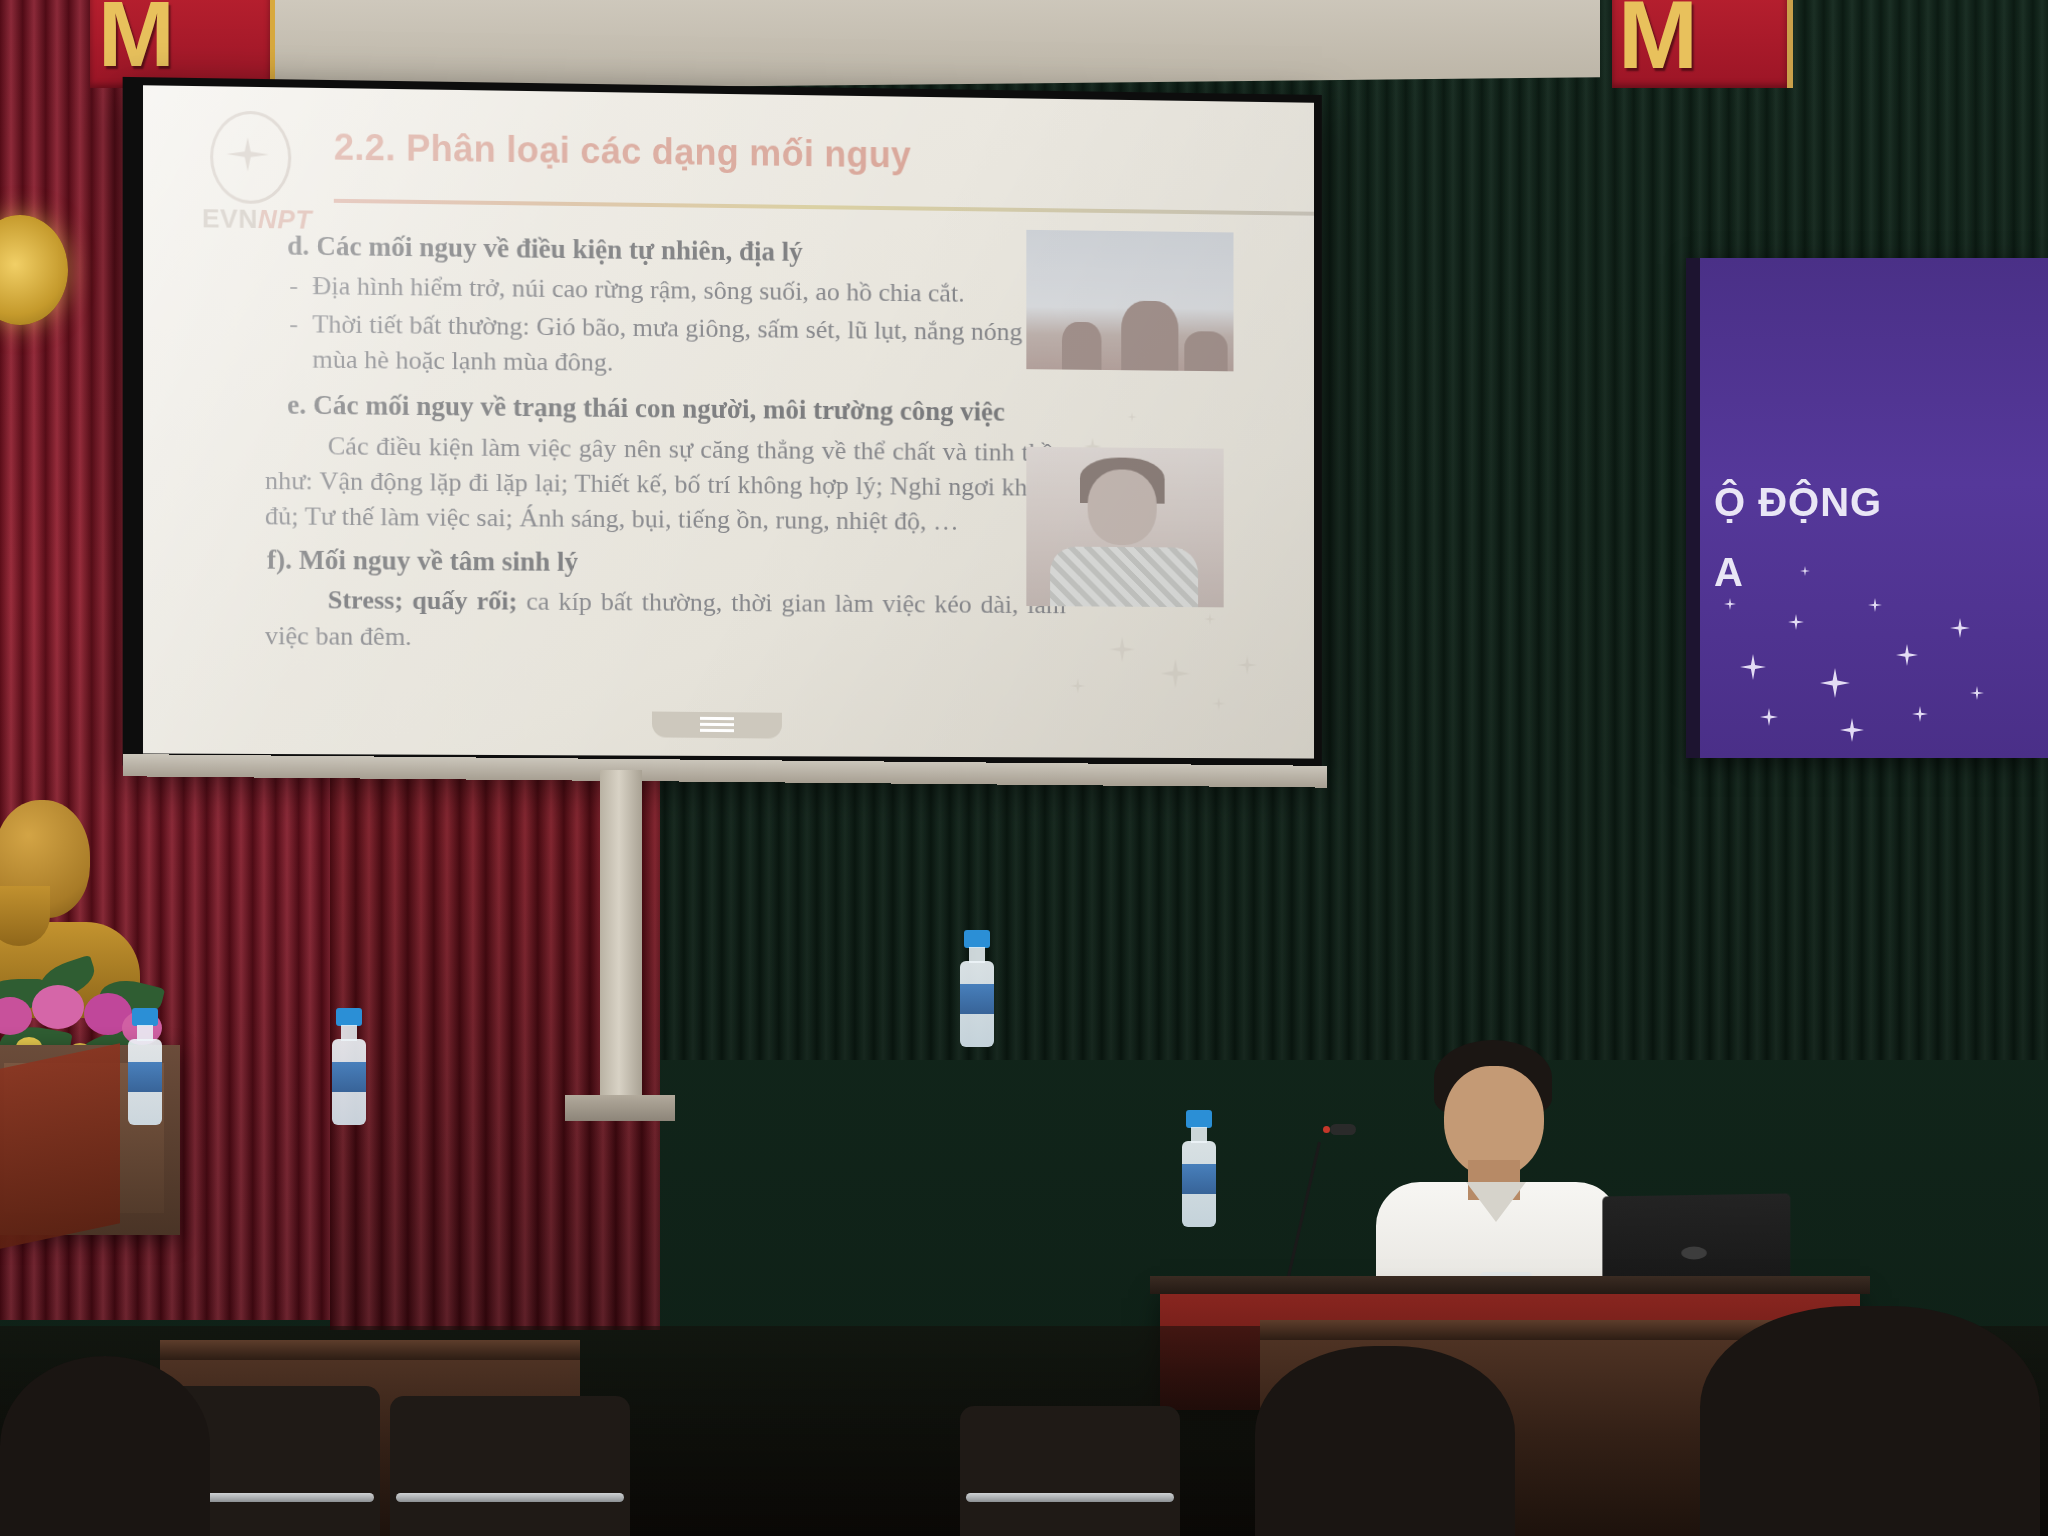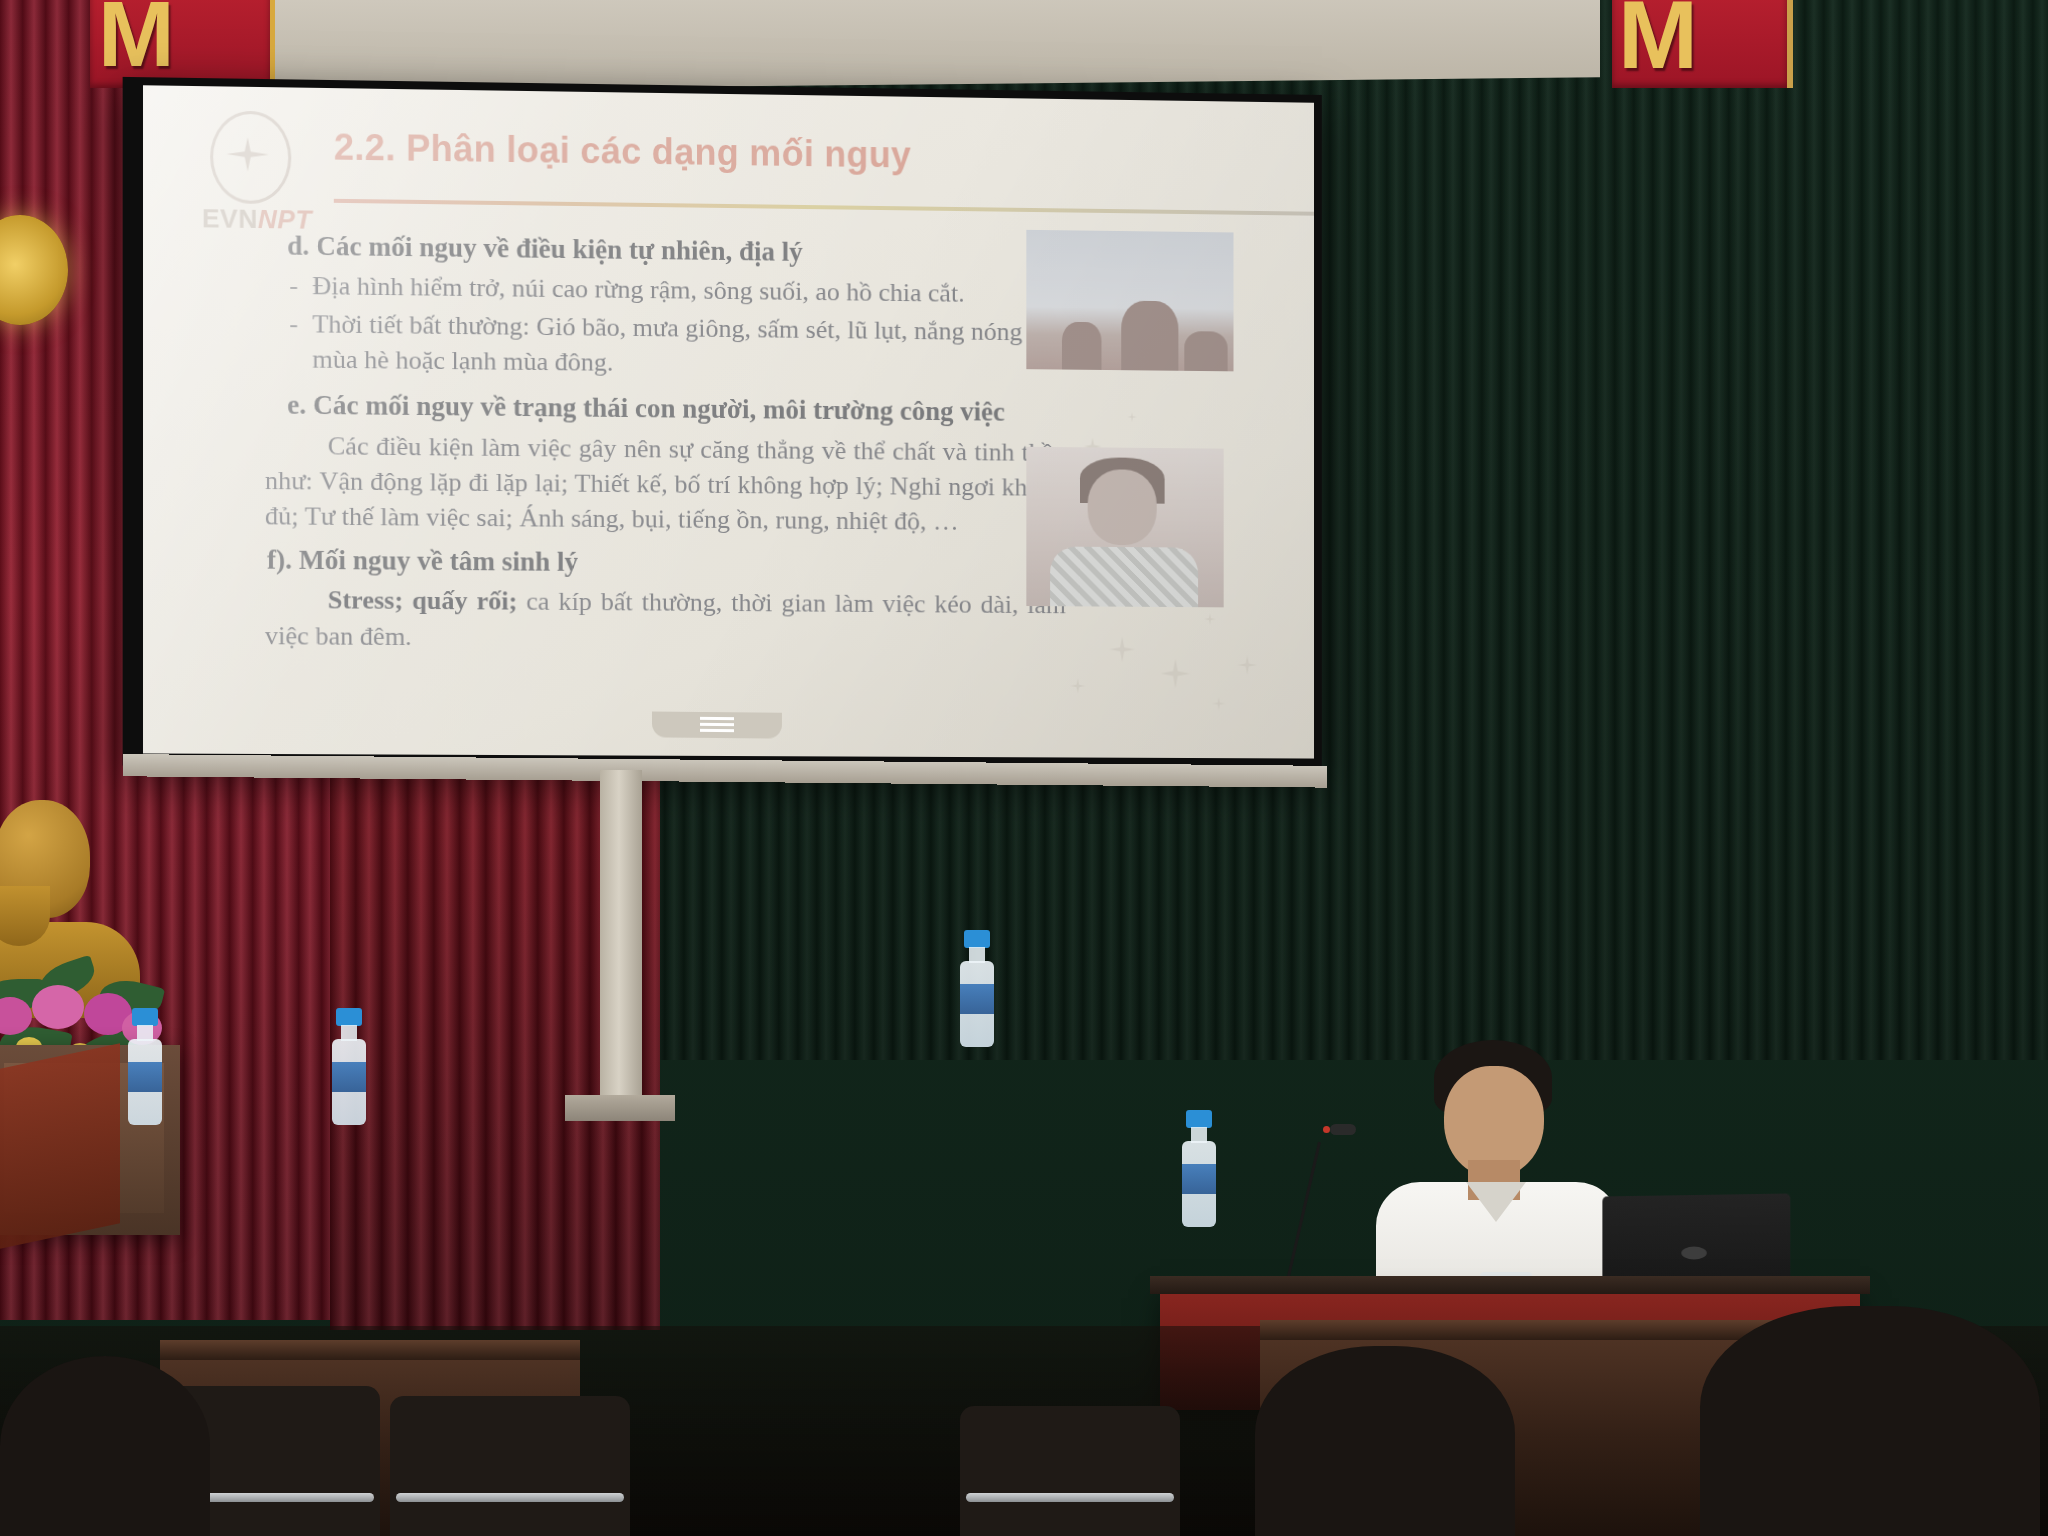--- a/index.html
+++ b/index.html
@@ -269,20 +269,39 @@
   <div class="ceiling"></div>
   <div class="lamp"></div>
 
   <div class="banner-red left">
     <span class="banner-letter">M</span>
   </div>
   <div class="banner-red right">
     <span class="banner-letter">M</span>
   </div>
 
+  <div class="purple-banner">
+    <div class="edge"></div>
+    <div class="purple-text">Ộ ĐỘNG</div>
+    <div class="purple-text second">A</div>
+    <div class="purple-stars">
+      <span class="pstar" style="left:40px;top:96px;width:26px;height:26px;"></span>
+      <span class="pstar" style="left:88px;top:56px;width:16px;height:16px;"></span>
+      <span class="pstar" style="left:120px;top:110px;width:30px;height:30px;"></span>
+      <span class="pstar" style="left:168px;top:40px;width:14px;height:14px;"></span>
+      <span class="pstar" style="left:196px;top:86px;width:22px;height:22px;"></span>
+      <span class="pstar" style="left:60px;top:150px;width:18px;height:18px;"></span>
+      <span class="pstar" style="left:140px;top:160px;width:24px;height:24px;"></span>
+      <span class="pstar" style="left:212px;top:148px;width:16px;height:16px;"></span>
+      <span class="pstar" style="left:24px;top:40px;width:12px;height:12px;"></span>
+      <span class="pstar" style="left:250px;top:60px;width:20px;height:20px;"></span>
+      <span class="pstar" style="left:270px;top:128px;width:14px;height:14px;"></span>
+      <span class="pstar" style="left:100px;top:8px;width:10px;height:10px;"></span>
+    </div>
+  </div>
 
   <div class="screen-frame">
     <div class="screen">
       <div class="slide">
 
         <div class="logo">
           <div class="ring"></div>
           <div class="star"></div>
           <div class="wordmark"><span>EVN</span><span class="npt">NPT</span></div>
         </div>

